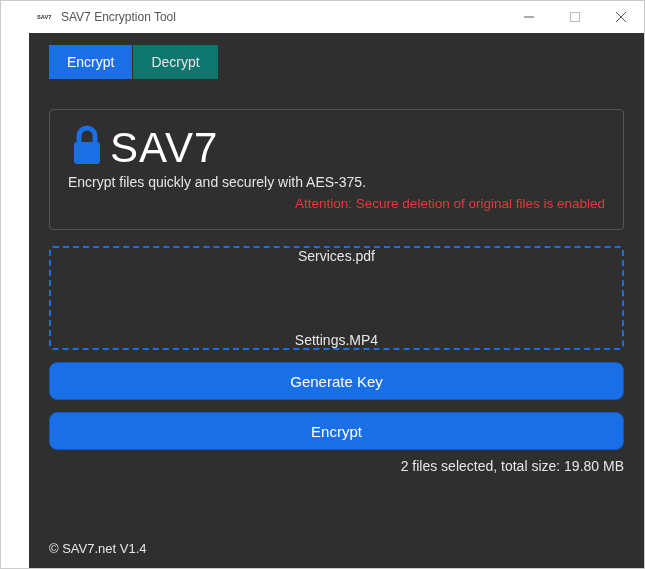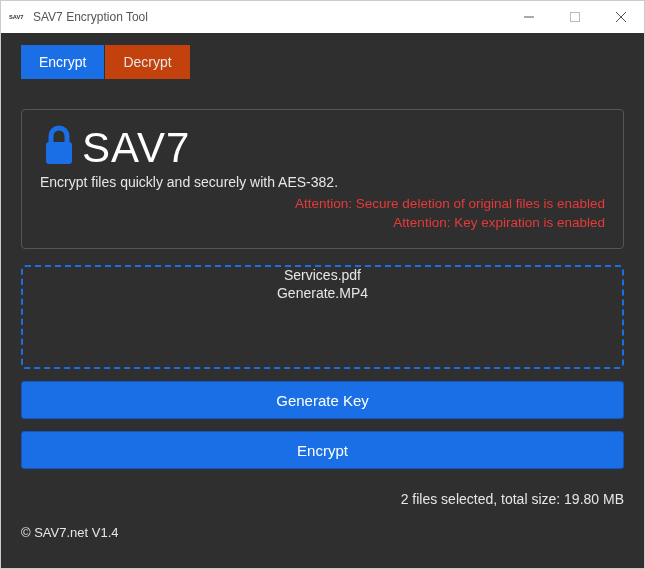--- a/index.html
+++ b/index.html
@@ -1,19 +1,20 @@
 <!DOCTYPE html>
 <html><head>
 <meta charset="utf-8">
 <style>
   * { box-sizing: border-box; margin: 0; padding: 0; }
   html, body { width: 645px; height: 569px; font-family: "Segoe UI", Arial, sans-serif; background: #fff; }
   .window {
     width: 645px; height: 569px; border: 1px solid #ccc; display: flex; flex-direction: column;
     background: #fff;
+    padding-left: 28px;
   }
   .titlebar {
     height: 32px; display: flex; align-items: center; background: #fff; position: relative;
   }
   .titlebar .appicon {
     width: 18px; height: 14px; margin-left: 8px; display: flex; align-items: center; justify-content: center;
   }
   .titlebar .title {
     margin-left: 6px; font-size: 12px; color: #555;
   }
@@ -29,21 +30,21 @@
   .client {
     flex: 1; background: #2f2f2f; display: flex; flex-direction: column; position: relative;
     padding: 0 20px 12px 20px;
   }
 
   .tabs {
     display: flex; margin-top: 12px;
   }
   .tab {
     height: 34px; padding: 0 18px; display: flex; align-items: center; justify-content: center;
-    font-size: 14px; color: #e6e6e6; background: #c2410c; cursor: pointer;
+    font-size: 14px; color: #e6e6e6; background: #0f766e; cursor: pointer;
     border-right: 1px solid #2f2f2f;
   }
   .tab.active {
     background: #1a6fe6; color: #fff;
   }
   .tab:last-child { border-right: none; }
 
   .hero {
     margin-top: 30px; border: 1px solid #555; border-radius: 4px;
     padding: 14px 18px 18px 18px;
@@ -58,36 +59,36 @@
   .hero .sub {
     font-size: 14px; color: #e6e6e6; margin-top: 2px;
   }
   .hero .warn {
     font-size: 13.5px; color: #e63a3a; margin-top: 6px; text-align: right;
   }
   .hero .warn + .warn { margin-top: 4px; }
 
   .dropzone {
     margin-top: 16px; height: 104px; border: 2px dashed #1a6fe6; border-radius: 4px;
-    display: flex; flex-direction: column; align-items: center; justify-content: flex-start;
+    display: flex; flex-direction: column; align-items: center; justify-content: space-between;
     color: #e6e6e6; font-size: 14px; gap: 2px;
   }
 
   .bigbtn {
     margin-top: 12px; height: 38px; background: #1a6fe6; border: 1px solid #0f57c2;
-    border-radius: 3px; color: #fff; font-size: 15px; display: flex; align-items: center;
+    border-radius: 8px; color: #fff; font-size: 15px; display: flex; align-items: center;
     justify-content: center; cursor: pointer;
   }
 
   .status {
-    margin-top: 22px; text-align: right; color: #e6e6e6; font-size: 14px;
+    margin-top: 8px; text-align: right; color: #e6e6e6; font-size: 14px;
   }
 
   .footer {
-    position: absolute; left: 20px; bottom: 28px; color: #e6e6e6; font-size: 13px;
+    position: absolute; left: 20px; bottom: 12px; color: #e6e6e6; font-size: 13px;
   }
 </style>
 </head>
 <body>
 
 <div class="window">
 
   <div class="titlebar">
     <span class="appicon">
       <svg width="22" height="12" viewBox="0 0 22 12">
@@ -130,28 +131,27 @@
     <div class="hero">
       <div class="brand">
         <span class="lock">
           <svg width="38" height="44" viewBox="0 0 38 44">
             <path d="M11 18 V12 a8 8 0 0 1 16 0 V18" fill="none" stroke="#1a6fe6" stroke-width="5" stroke-linecap="round"></path>
             <rect x="6" y="18" width="26" height="22" rx="3" fill="#1a6fe6"></rect>
           </svg>
         </span>
         <span class="brandtext">SAV7</span>
       </div>
-      <div class="sub">Encrypt files quickly and securely with AES-382.</div>
+      <div class="sub">Encrypt files quickly and securely with AES-375.</div>
       <div class="warn">Attention: Secure deletion of original files is enabled</div>
-      <div class="warn">Attention: Key expiration is enabled</div>
     </div>
 
     <div class="dropzone">
       <div>Services.pdf</div>
-      <div>Generate.MP4</div>
+      <div>Settings.MP4</div>
     </div>
 
     <div class="bigbtn">
       <span>Generate Key</span>
     </div>
 
     <div class="bigbtn">
       <span>Encrypt</span>
     </div>
 

